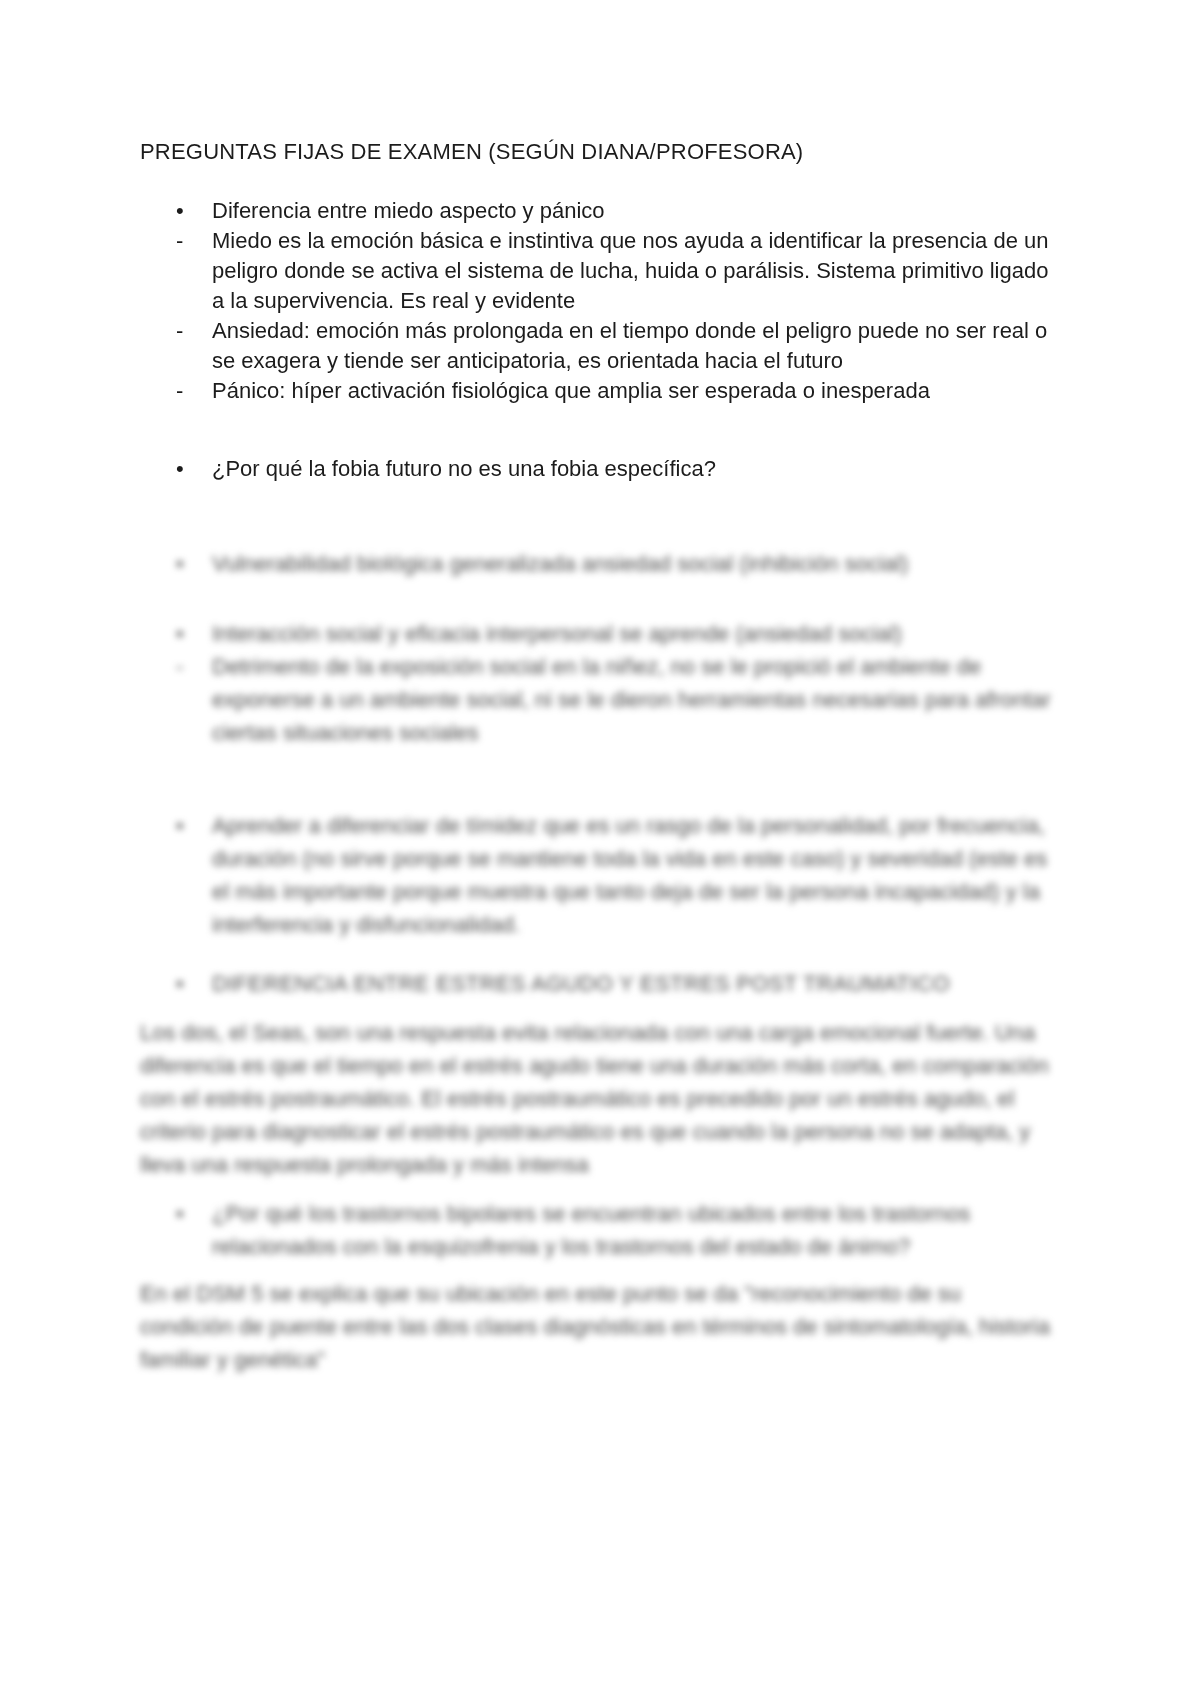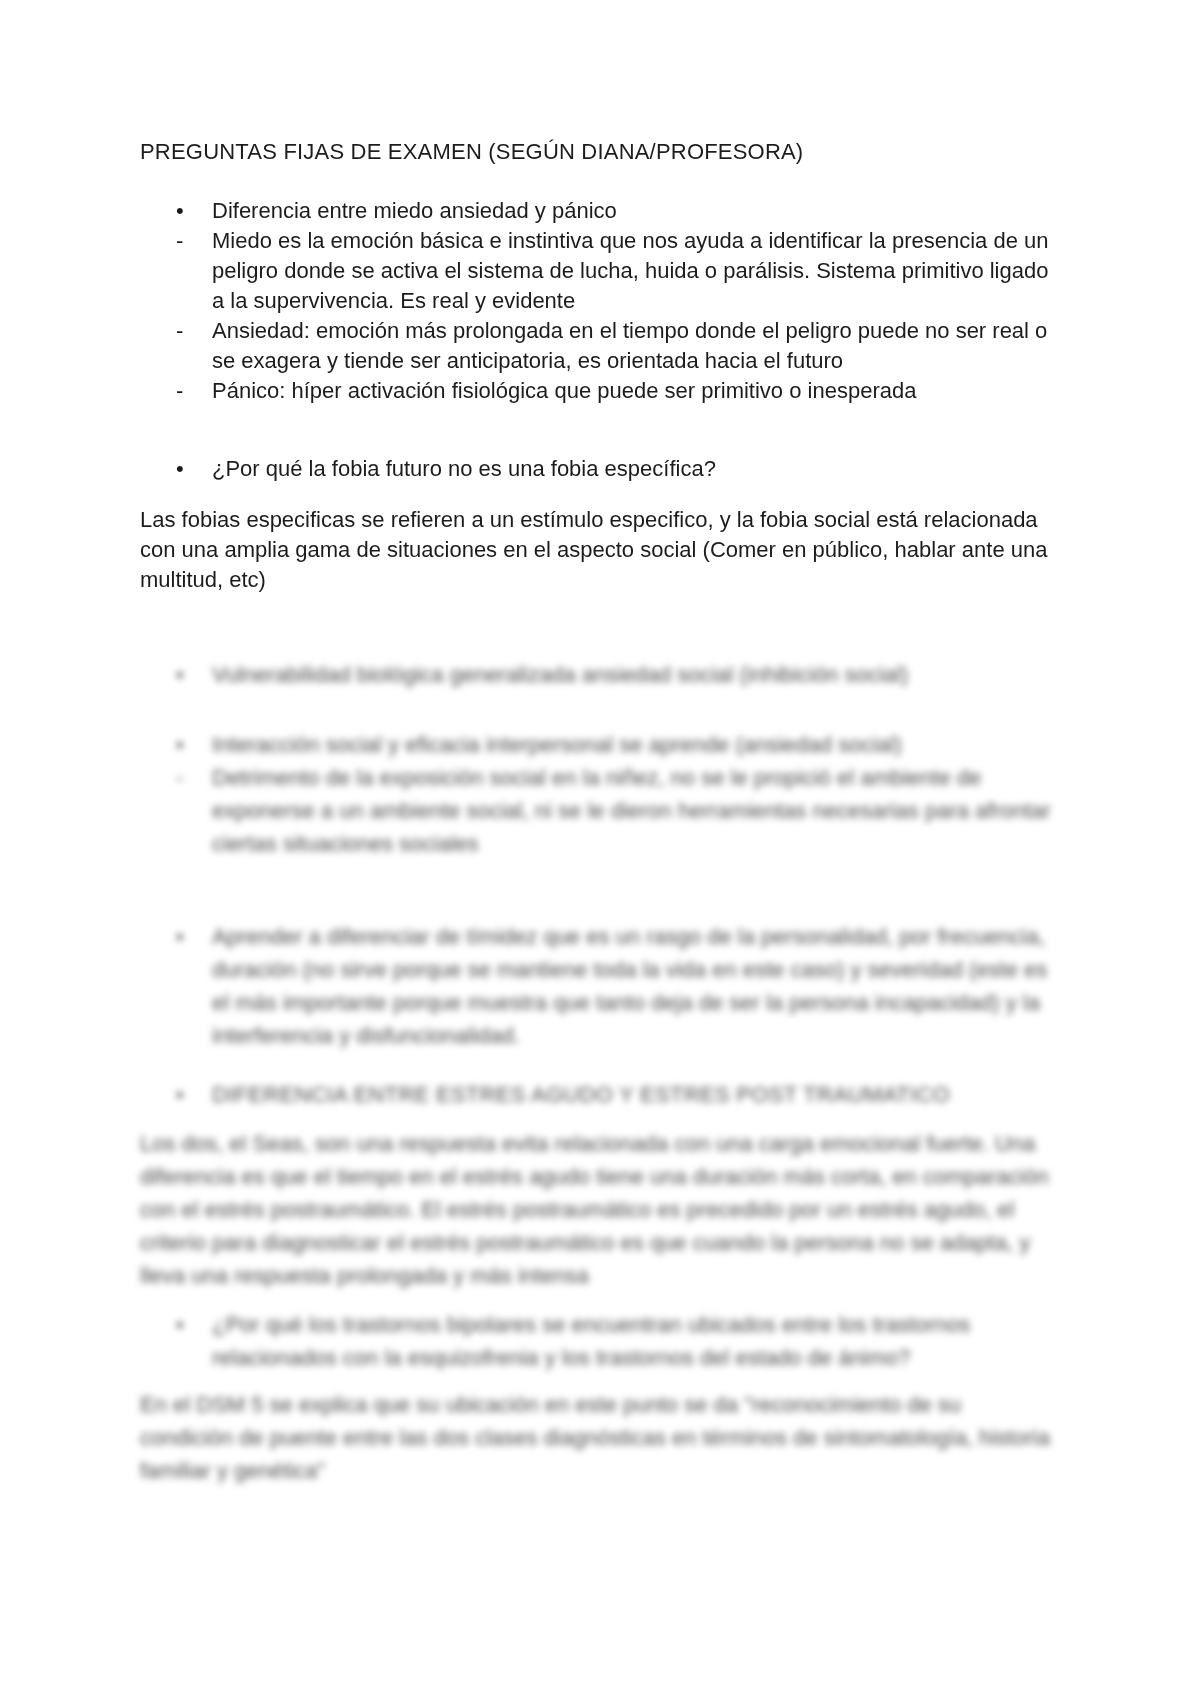--- a/index.html
+++ b/index.html
@@ -41,41 +41,40 @@
 </head>
 <body>
 
 <div class="page">
   <div class="content">
 
     <div class="title">PREGUNTAS FIJAS DE EXAMEN (SEGÚN DIANA/PROFESORA)</div>
 
     <div class="block li" style="margin-top:29px">
       <span class="marker">•</span>
-      <div>Diferencia entre miedo ansiedad y pánico</div>
+      <div>Diferencia entre miedo aspecto y pánico</div>
     </div>
     <div class="block li">
       <span class="marker">-</span>
       <div>Miedo es la emoción básica e instintiva que nos ayuda a identificar la presencia de un peligro donde se activa el sistema de lucha, huida o parálisis. Sistema primitivo ligado a la supervivencia. Es real y evidente</div>
     </div>
     <div class="block li">
       <span class="marker">-</span>
       <div>Ansiedad: emoción más prolongada en el tiempo donde el peligro puede no ser real o se exagera y tiende ser anticipatoria, es orientada hacia el futuro</div>
     </div>
     <div class="block li">
       <span class="marker">-</span>
-      <div>Pánico: híper activación fisiológica que puede ser primitivo o inesperada</div>
+      <div>Pánico: híper activación fisiológica que amplia ser esperada o inesperada</div>
     </div>
 
     <div class="block li" style="margin-top:48px">
       <span class="marker">•</span>
       <div>¿Por qué la fobia futuro no es una fobia específica?</div>
     </div>
 
-    <div class="block para" style="margin-top:21px">Las fobias especificas se refieren a un estímulo especifico, y la fobia social está relacionada con una amplia gama de situaciones en el aspecto social (Comer en público, hablar ante una multitud, etc)</div>
 
     <div class="block li blur" style="margin-top:63px">
       <span class="marker">•</span>
       <div>Vulnerabilidad biológica generalizada ansiedad social (inhibición social)</div>
     </div>
 
     <div class="block li blur" style="margin-top:37px">
       <span class="marker">•</span>
       <div>Interacción social y eficacia interpersonal se aprende (ansiedad social)</div>
     </div>

